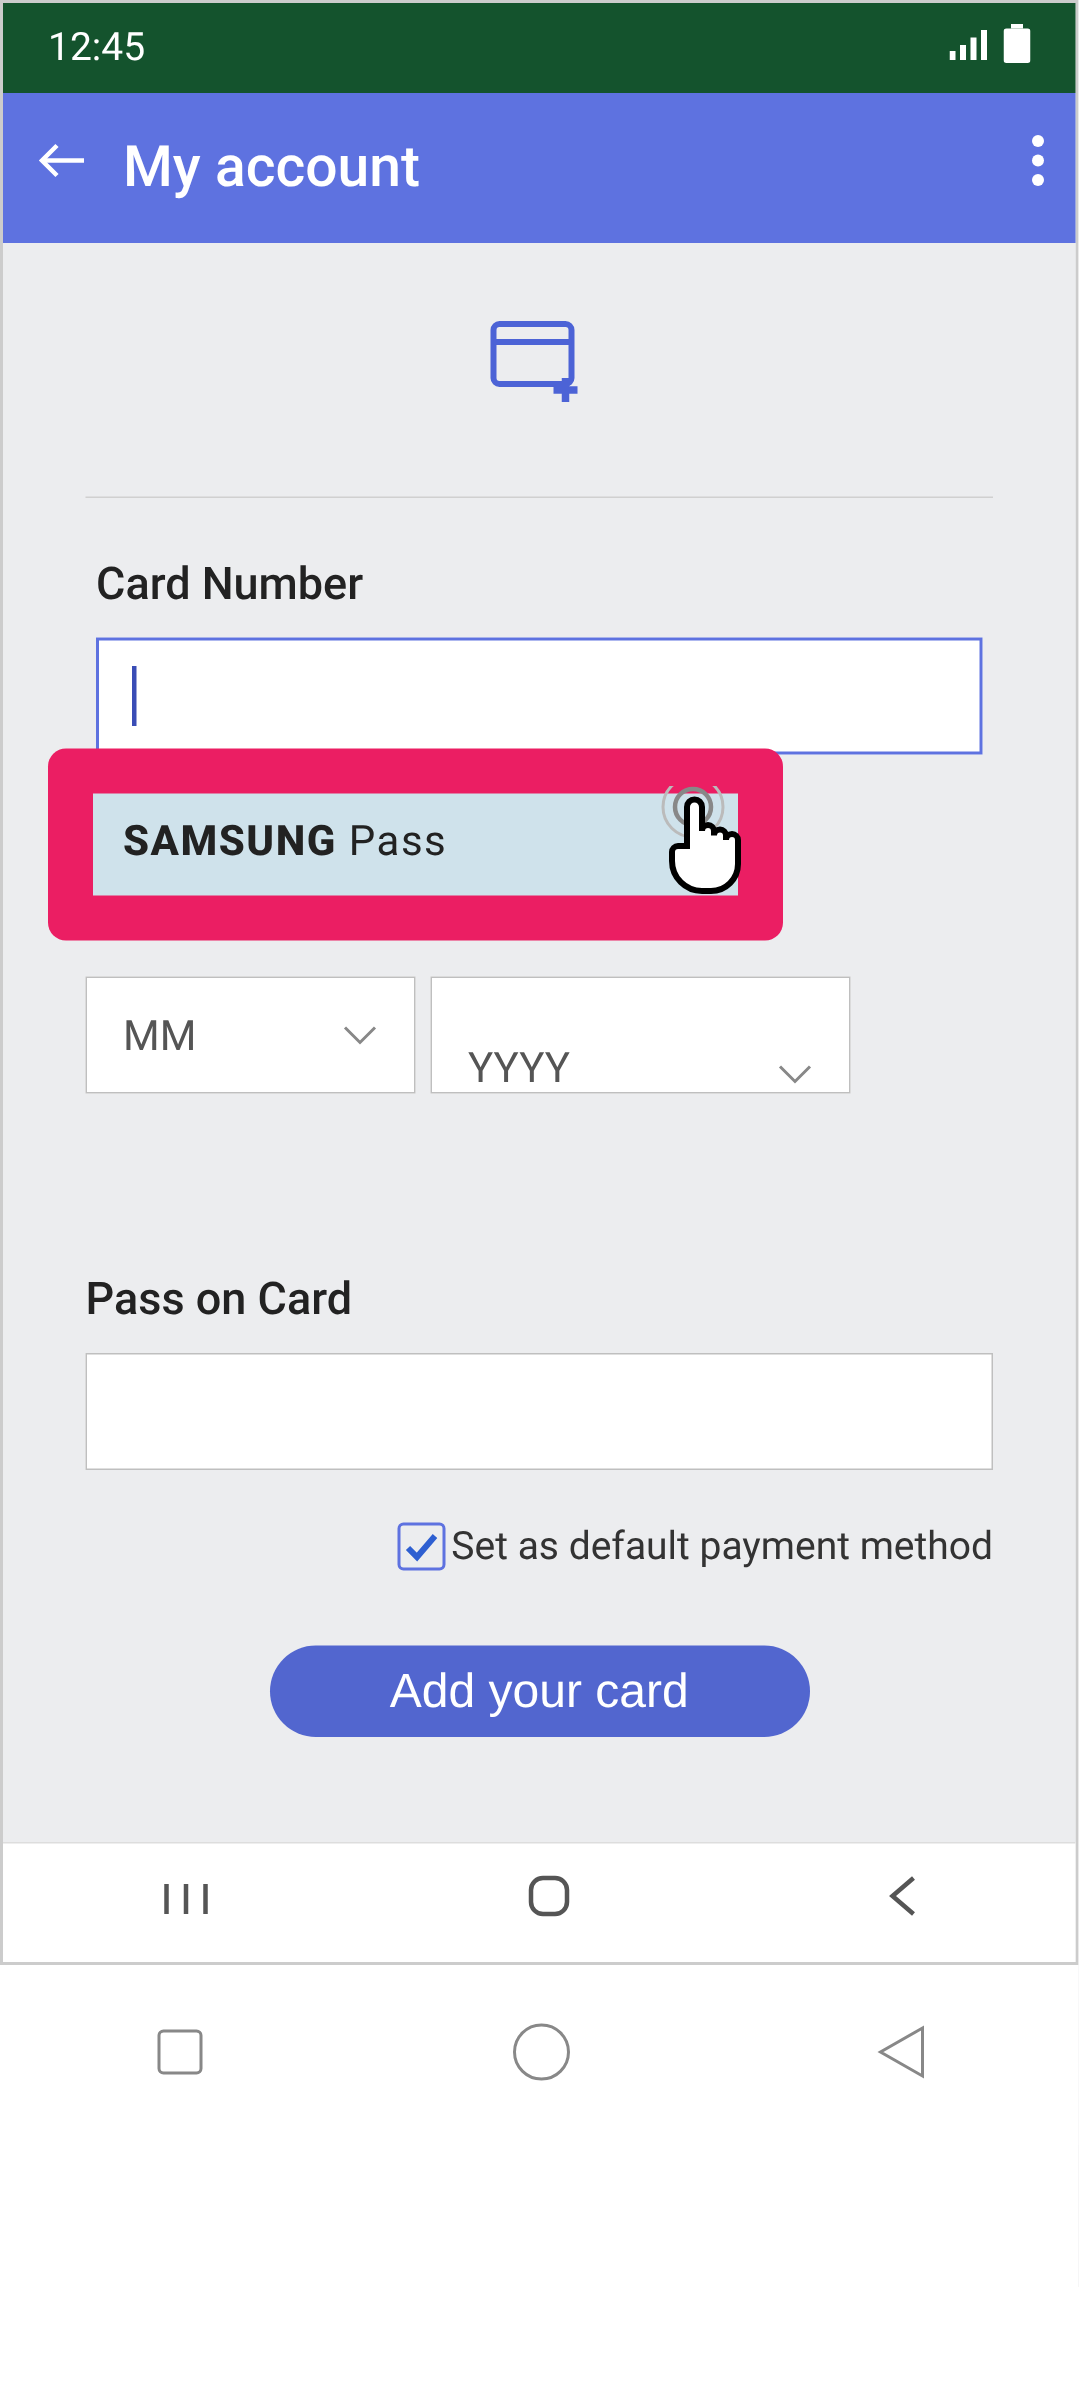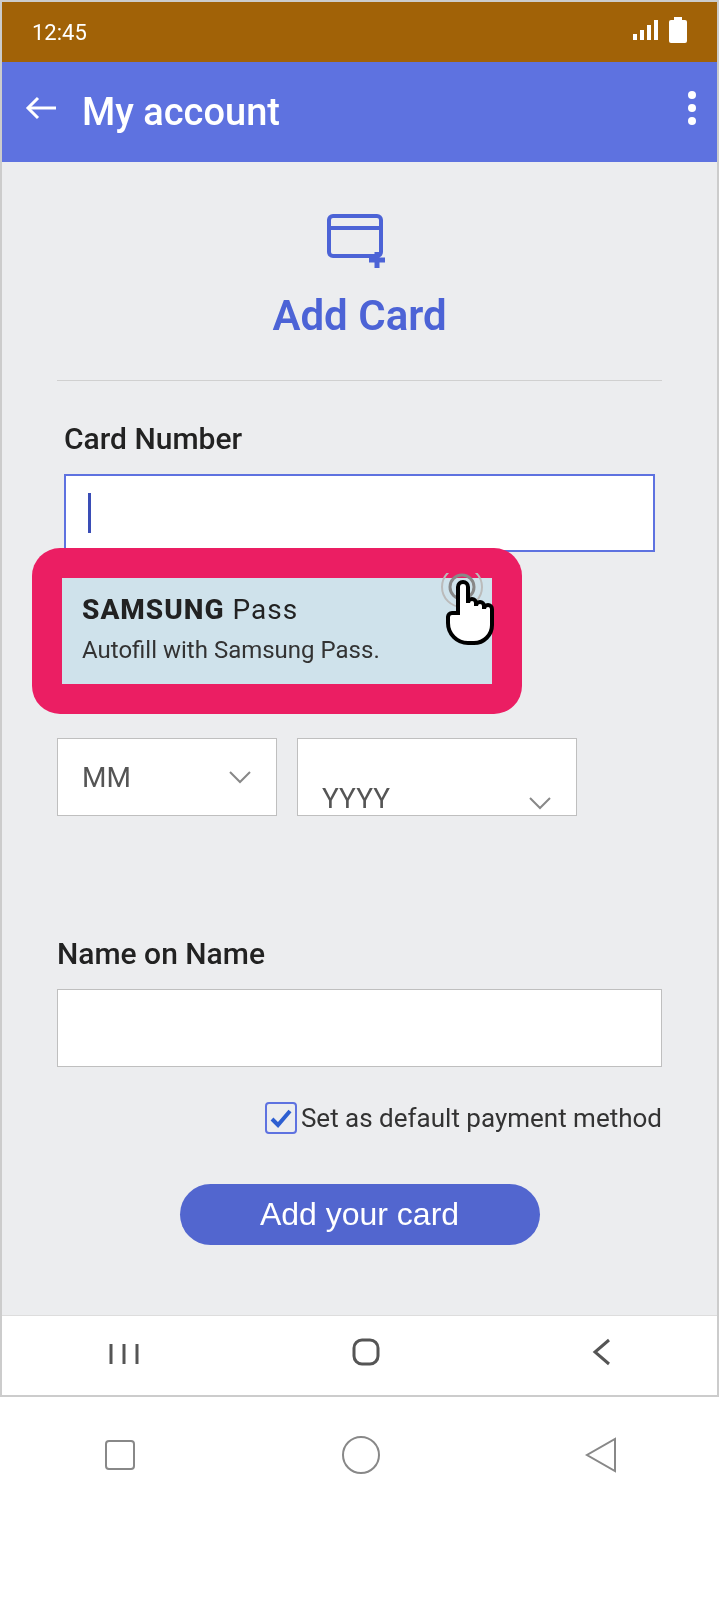--- a/index.html
+++ b/index.html
@@ -10,28 +10,28 @@
     height: 1600px;
     display: flex;
     flex-direction: column;
   }
   .phone-frame {
     border: 2px solid #ccc;
     background: #f0f0f0;
     flex: 0 0 auto;
   }
   .status-bar {
-    background: #a16207;
+    background: #14532d;
     color: #fff;
     height: 60px;
     display: flex;
     align-items: center;
     justify-content: space-between;
     padding: 0 30px;
-    font-size: 22px;
+    font-size: 26px;
   }
   .status-right { display: flex; align-items: center; gap: 10px; }
   .app-bar {
     background: #5E72E0;
     color: #fff;
     height: 100px;
     display: flex;
     align-items: center;
     padding: 0 20px;
     font-size: 38px;
@@ -82,40 +82,40 @@
     border: 1px solid #bfbfbf;
   }
   .cursor {
     display:inline-block;
     width:3px; height:40px;
     background:#3a4db6;
     margin-left:4px;
   }
   .highlight-box {
     background: #EB1E63;
-    border-radius: 28px;
+    border-radius: 12px;
     padding: 30px;
     margin: 0 30px 0 30px;
     position: relative;
     top: -4px;
     width: 490px;
   }
   .samsung-pass {
     background: #CFE2EB;
     padding: 15px 20px 20px 20px;
     position: relative;
   }
   .sp-title { font-size: 28px; color:#222; letter-spacing:1px; }
   .sp-title b { font-weight:800; }
   .sp-sub { font-size: 24px; color:#333; margin-top:10px; }
   .pointer {
     position:absolute; right:-10px; top:-5px;
   }
   .expiry-row {
-    display:flex; gap:20px; padding: 20px 55px 0 55px;
+    display:flex; gap:10px; padding: 20px 55px 0 55px;
   }
   .select {
     border:1px solid #bfbfbf;
     background:#fff;
     height:78px;
     display:flex; align-items:center; justify-content:space-between;
     padding:0 24px;
     font-size:28px; color:#555;
     flex:1;
   }
@@ -197,39 +197,37 @@
 
     <div class="card-header">
       <span class="card-icon">
         <svg width="70" height="60" viewBox="0 0 70 60" fill="none" stroke="#4C63D6" stroke-width="4">
           <rect x="4" y="4" width="52" height="40" rx="4"></rect>
           <line x1="4" y1="16" x2="56" y2="16"></line>
           <line x1="52" y1="40" x2="52" y2="56" stroke-width="5"></line>
           <line x1="44" y1="48" x2="60" y2="48" stroke-width="5"></line>
         </svg>
       </span>
-      <div class="card-title">Add Card</div>
     </div>
 
     <hr class="hr">
 
     <div class="form-section">
       <div class="label">Card Number</div>
       <div class="text-input" style="display:flex;align-items:center;">
         <span class="cursor"></span>
         <span></span>
       </div>
     </div>
 
     <div class="highlight-box">
       <div class="samsung-pass">
         <div class="sp-title">
           <b>SAMSUNG</b> <span>Pass</span>
         </div>
-        <div class="sp-sub">Autofill with Samsung Pass.</div>
         <span class="pointer">
           <svg width="70" height="80" viewBox="0 0 70 80">
             <circle cx="30" cy="14" r="12" fill="none" stroke="#888" stroke-width="3"></circle>
             <circle cx="30" cy="14" r="20" fill="none" stroke="#bbb" stroke-width="2"></circle>
             <path d="M26 14 v26 h-6 a4 4 0 0 0 -4 4 v6 a20 20 0 0 0 20 20 h6 a18 18 0 0 0 18 -18 v-16 a4 4 0 0 0 -8 0 v-3 a4 4 0 0 0 -8 0 v-3 a4 4 0 0 0 -8 0 V14 a5 5 0 0 0 -10 0 z" fill="#fff" stroke="#000" stroke-width="4"></path>
           </svg>
         </span>
       </div>
     </div>
 
@@ -246,21 +244,21 @@
         <span>YYYY</span>
         <span class="chevron">
           <svg width="24" height="14" viewBox="0 0 24 14" fill="none" stroke="#888" stroke-width="2">
               <polyline points="2,2 12,12 22,2"></polyline>
             </svg>
         </span>
       </div>
     </div>
 
     <div class="name-section">
-      <div class="label">Name on Name</div>
+      <div class="label">Pass on Card</div>
       <input class="text-input plain" value="" style="">
     </div>
 
     <div class="checkbox-row">
       <span class="checkbox">
         <svg width="24" height="24" viewBox="0 0 24 24" fill="none" stroke="#2E5FD1" stroke-width="4">
             <polyline points="3,13 9,19 21,5"></polyline>
           </svg>
       </span>
       <span>Set as default payment method</span>

